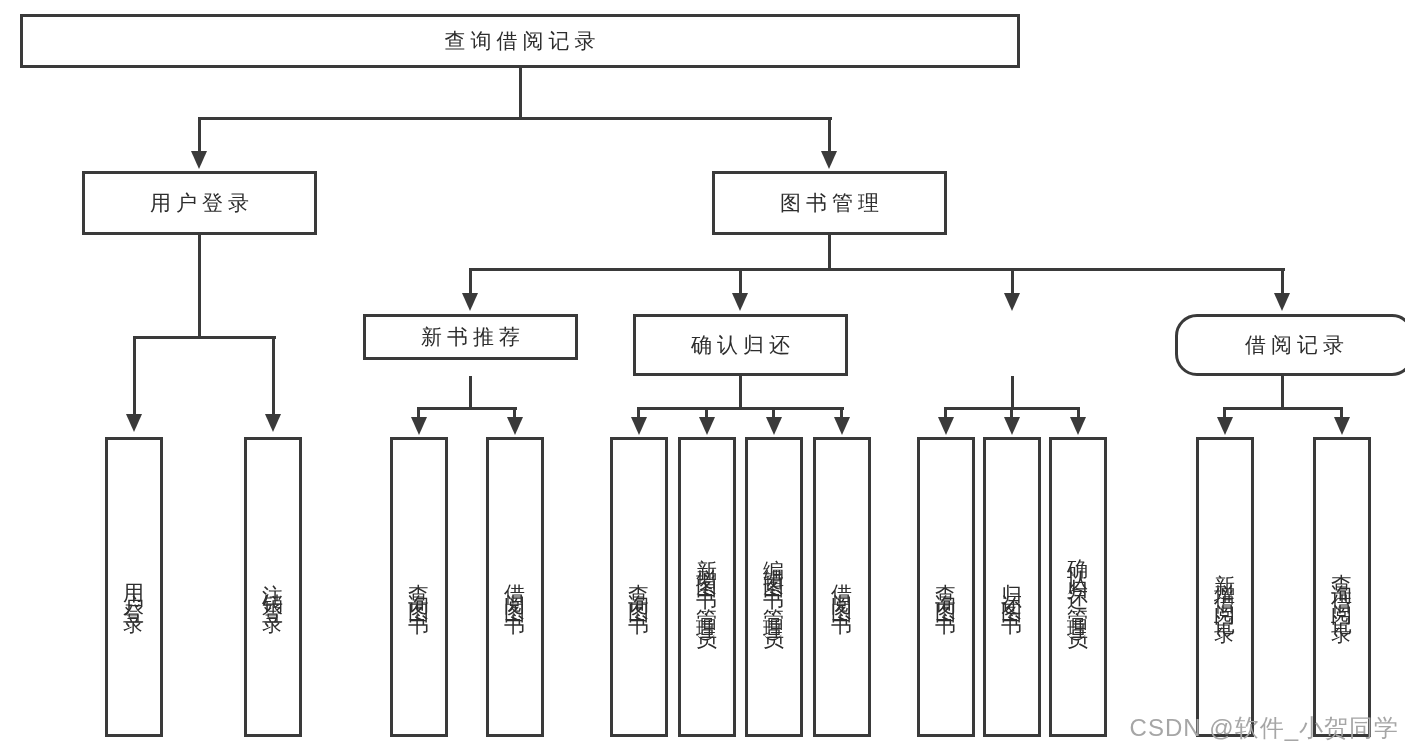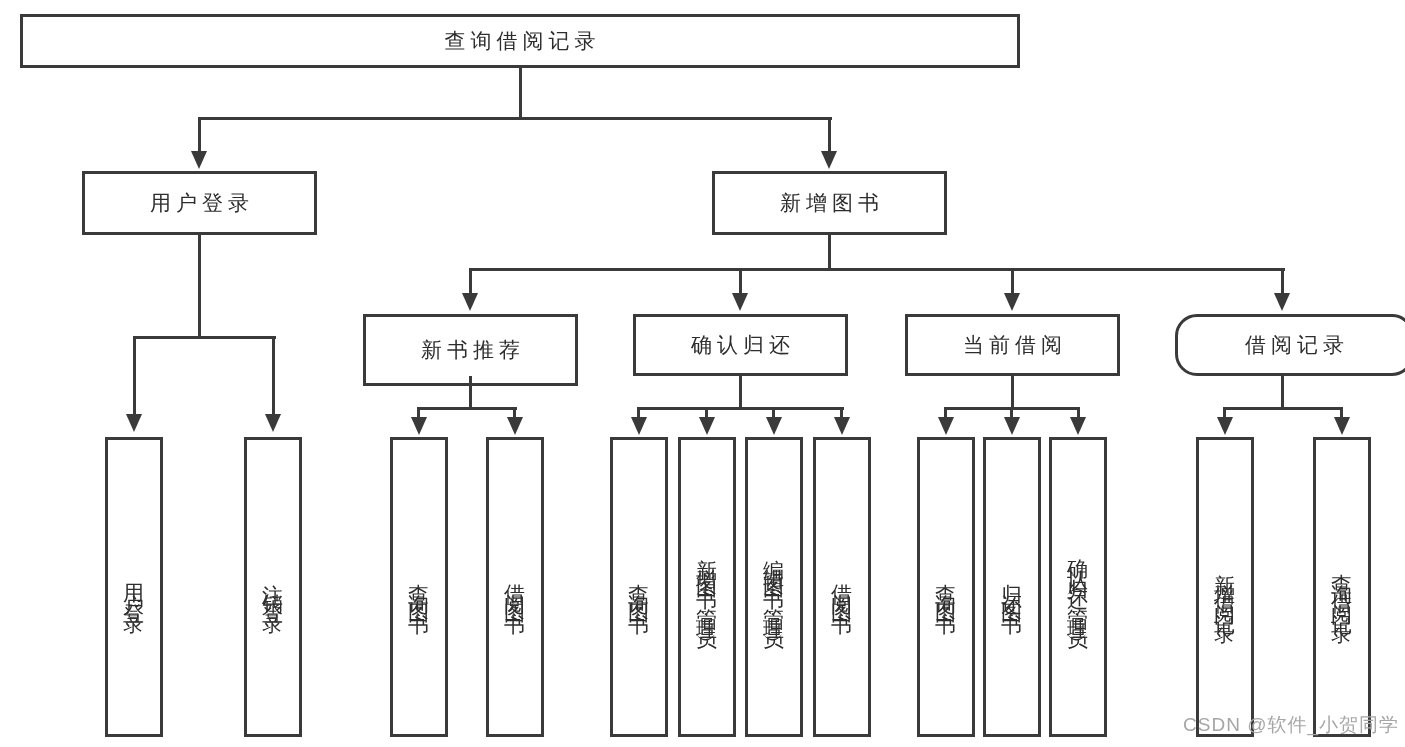--- a/index.html
+++ b/index.html
@@ -38,40 +38,40 @@
   }
   .ln{position:absolute;background:var(--line);}
   .arr{
     position:absolute;width:0;height:0;
     border-left:8px solid transparent;
     border-right:8px solid transparent;
     border-top:18px solid var(--line);
   }
   .watermark{
     position:absolute;right:6px;top:712px;
-    font-size:19px;letter-spacing:1px;
+    font-size:24px;letter-spacing:1px;
     color:var(--wm);
   }
 </style>
 </head>
 <body>
 
 <div class="canvas">
 
   <div class="box" style="left:20px;top:14px;width:1000px;height:54px;">查询借阅记录</div>
 
   <div class="ln" style="left:519px;top:68px;width:3px;height:52px;"></div>
   <div class="ln" style="left:198px;top:117px;width:634px;height:3px;"></div>
   <div class="ln" style="left:198px;top:117px;width:3px;height:36px;"></div>
   <div class="arr" style="left:191px;top:151px;"></div>
   <div class="ln" style="left:828px;top:117px;width:3px;height:36px;"></div>
   <div class="arr" style="left:821px;top:151px;"></div>
 
   <div class="box" style="left:82px;top:171px;width:235px;height:64px;">用户登录</div>
-  <div class="box" style="left:712px;top:171px;width:235px;height:64px;">新增图书</div>
+  <div class="box" style="left:712px;top:171px;width:235px;height:64px;">图书管理</div>
 
   <div class="ln" style="left:198px;top:235px;width:3px;height:104px;"></div>
   <div class="ln" style="left:133px;top:336px;width:143px;height:3px;"></div>
   <div class="ln" style="left:133px;top:336px;width:3px;height:80px;"></div>
   <div class="arr" style="left:126px;top:414px;"></div>
   <div class="ln" style="left:272px;top:336px;width:3px;height:80px;"></div>
   <div class="arr" style="left:265px;top:414px;"></div>
 
   <div class="vbox" style="left:105px;top:437px;width:58px;height:300px;">用户登录</div>
   <div class="vbox" style="left:244px;top:437px;width:58px;height:300px;">注销登录</div>
@@ -80,23 +80,22 @@
   <div class="ln" style="left:469px;top:268px;width:816px;height:3px;"></div>
   <div class="ln" style="left:469px;top:268px;width:3px;height:28px;"></div>
   <div class="arr" style="left:462px;top:293px;"></div>
   <div class="ln" style="left:739px;top:268px;width:3px;height:28px;"></div>
   <div class="arr" style="left:732px;top:293px;"></div>
   <div class="ln" style="left:1011px;top:268px;width:3px;height:28px;"></div>
   <div class="arr" style="left:1004px;top:293px;"></div>
   <div class="ln" style="left:1281px;top:268px;width:3px;height:28px;"></div>
   <div class="arr" style="left:1274px;top:293px;"></div>
 
-  <div class="box" style="left:363px;top:314px;width:215px;height:72px;">新书推荐</div>
+  <div class="box" style="left:363px;top:314px;width:215px;height:46px;">新书推荐</div>
   <div class="box" style="left:633px;top:314px;width:215px;height:62px;">确认归还</div>
-  <div class="box" style="left:905px;top:314px;width:215px;height:62px;">当前借阅</div>
   <div class="box" style="left:1175px;top:314px;width:239px;height:62px;border-radius:22px;">借阅记录</div>
 
   <div class="ln" style="left:469px;top:376px;width:3px;height:34px;"></div>
   <div class="ln" style="left:417px;top:407px;width:100px;height:3px;"></div>
   <div class="ln" style="left:417px;top:407px;width:3px;height:12px;"></div>
   <div class="arr" style="left:411px;top:417px;"></div>
   <div class="ln" style="left:513px;top:407px;width:3px;height:12px;"></div>
   <div class="arr" style="left:507px;top:417px;"></div>
 
   <div class="vbox" style="left:390px;top:437px;width:58px;height:300px;">查询图书</div>

